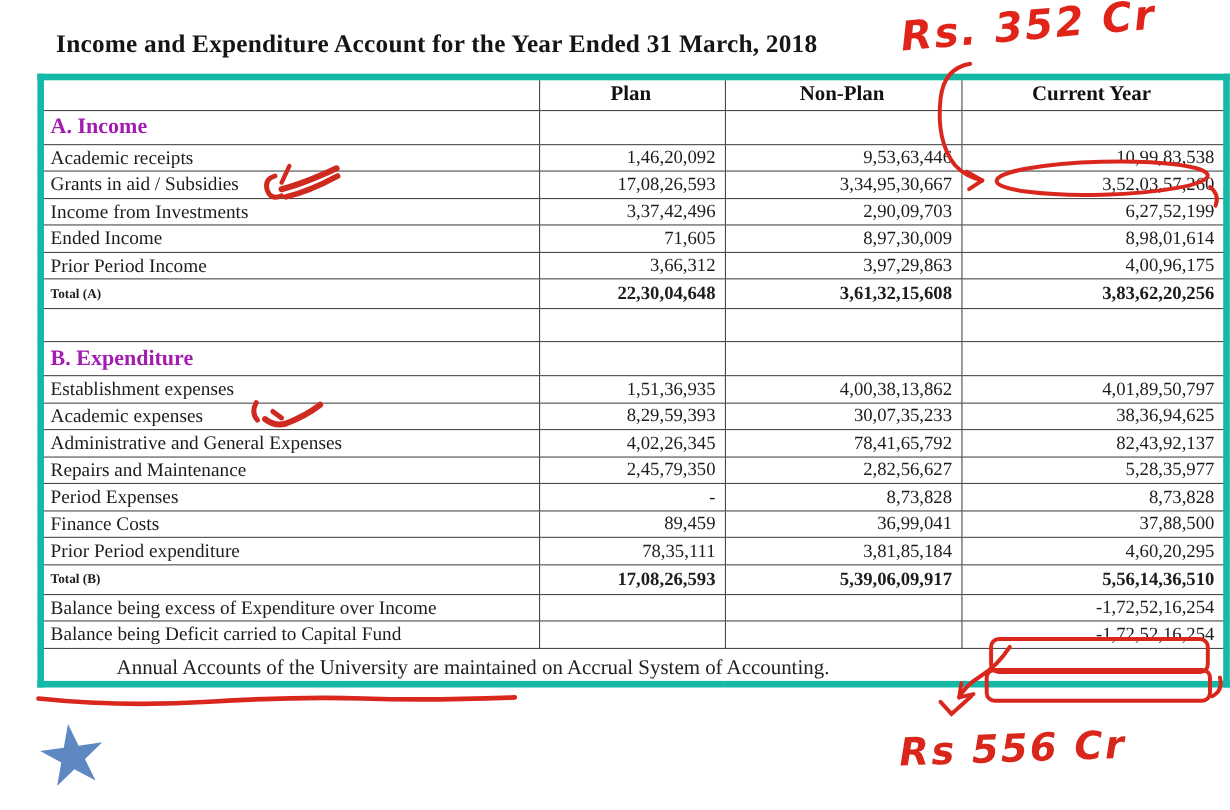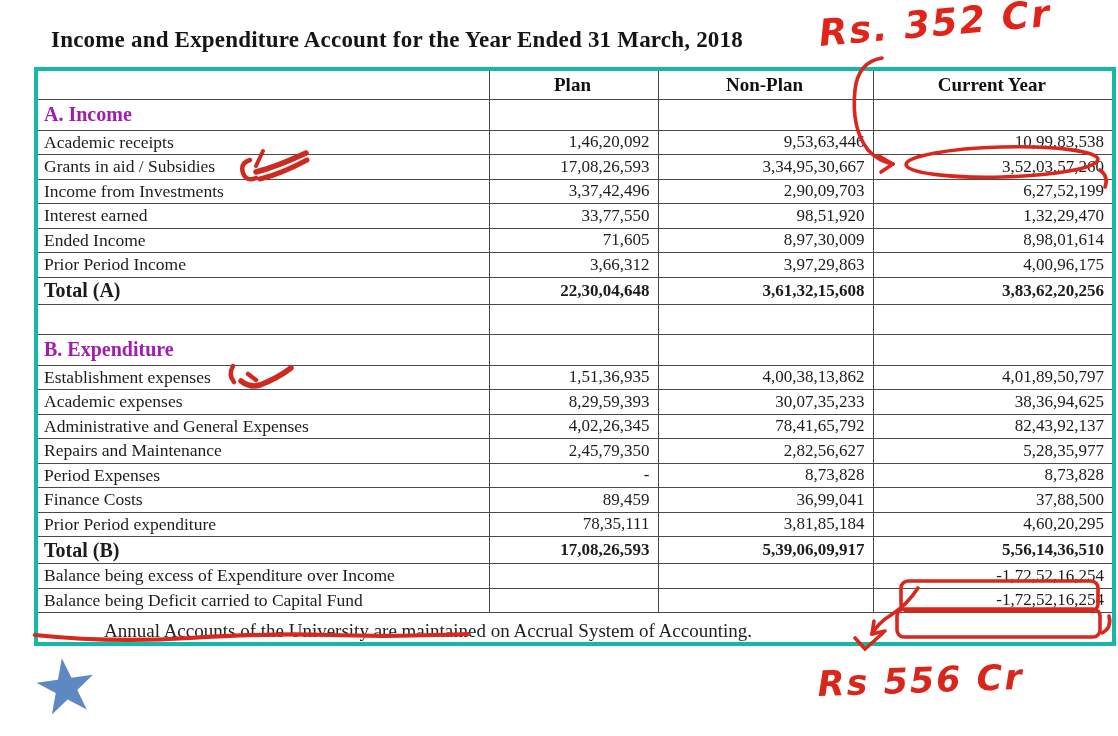--- a/index.html
+++ b/index.html
@@ -8,42 +8,42 @@
     font-family:"Liberation Serif", serif;color:#1c1c1c;overflow:hidden;
   }
   .page-title{
     position:absolute;left:36px;top:12px;margin:15px;
     font-size:23px;font-weight:bold;color:#151515;letter-spacing:.2px;
     white-space:nowrap;
   }
   table.acct{
     position:absolute;left:34px;top:67px;width:1078px;
     border-collapse:collapse;table-layout:fixed;
-    border:4px solid #14b8a6;
+    border:6px solid #14b8a6;
   }
   table.acct td, table.acct th{
     border:1.5px solid #4a4a4a;
     padding:0 8px 0 6px;vertical-align:middle;
     white-space:nowrap;overflow:hidden;
   }
   thead th{
     font-size:19px;font-weight:bold;text-align:center;color:#111;
     border-bottom:2px solid #303030;
   }
   tr.r-header{height:30px;}
   tr.r-section{height:31px;}
   tr.r-data{height:24.5px;}
   tr.r-total{height:27px;}
   tr.r-empty{height:30px;}
   tr.r-foot{height:27px;}
   td.c-label{font-size:17.5px;text-align:left;}
   td.c-num{font-size:17px;text-align:right;}
   tr.r-section td.c-label{font-size:20px;font-weight:bold;color:#a21caf;}
   tr.r-total td{font-weight:bold;}
-  tr.r-total td.c-label{font-size:20px;}
+  tr.r-total td.c-label{font-size:12px;}
   tr.r-foot td{
     vertical-align:top;padding-top:7px;padding-left:66px;
     font-size:19px;color:#222;
   }
   svg.overlay{
     position:absolute;left:0;top:0;width:1118px;height:736px;
     pointer-events:none;
   }
   .hand{
     font-family:"DejaVu Sans", sans-serif;
@@ -89,26 +89,20 @@
         <td class="c-num">3,34,95,30,667</td>
         <td class="c-num">3,52,03,57,260</td>
       </tr>
       <tr class="r-data">
         <td class="c-label">Income from Investments</td>
         <td class="c-num">3,37,42,496</td>
         <td class="c-num">2,90,09,703</td>
         <td class="c-num">6,27,52,199</td>
       </tr>
       <tr class="r-data">
-        <td class="c-label">Interest earned</td>
-        <td class="c-num">33,77,550</td>
-        <td class="c-num">98,51,920</td>
-        <td class="c-num">1,32,29,470</td>
-      </tr>
-      <tr class="r-data">
         <td class="c-label">Ended Income</td>
         <td class="c-num">71,605</td>
         <td class="c-num">8,97,30,009</td>
         <td class="c-num">8,98,01,614</td>
       </tr>
       <tr class="r-data">
         <td class="c-label">Prior Period Income</td>
         <td class="c-num">3,66,312</td>
         <td class="c-num">3,97,29,863</td>
         <td class="c-num">4,00,96,175</td>

